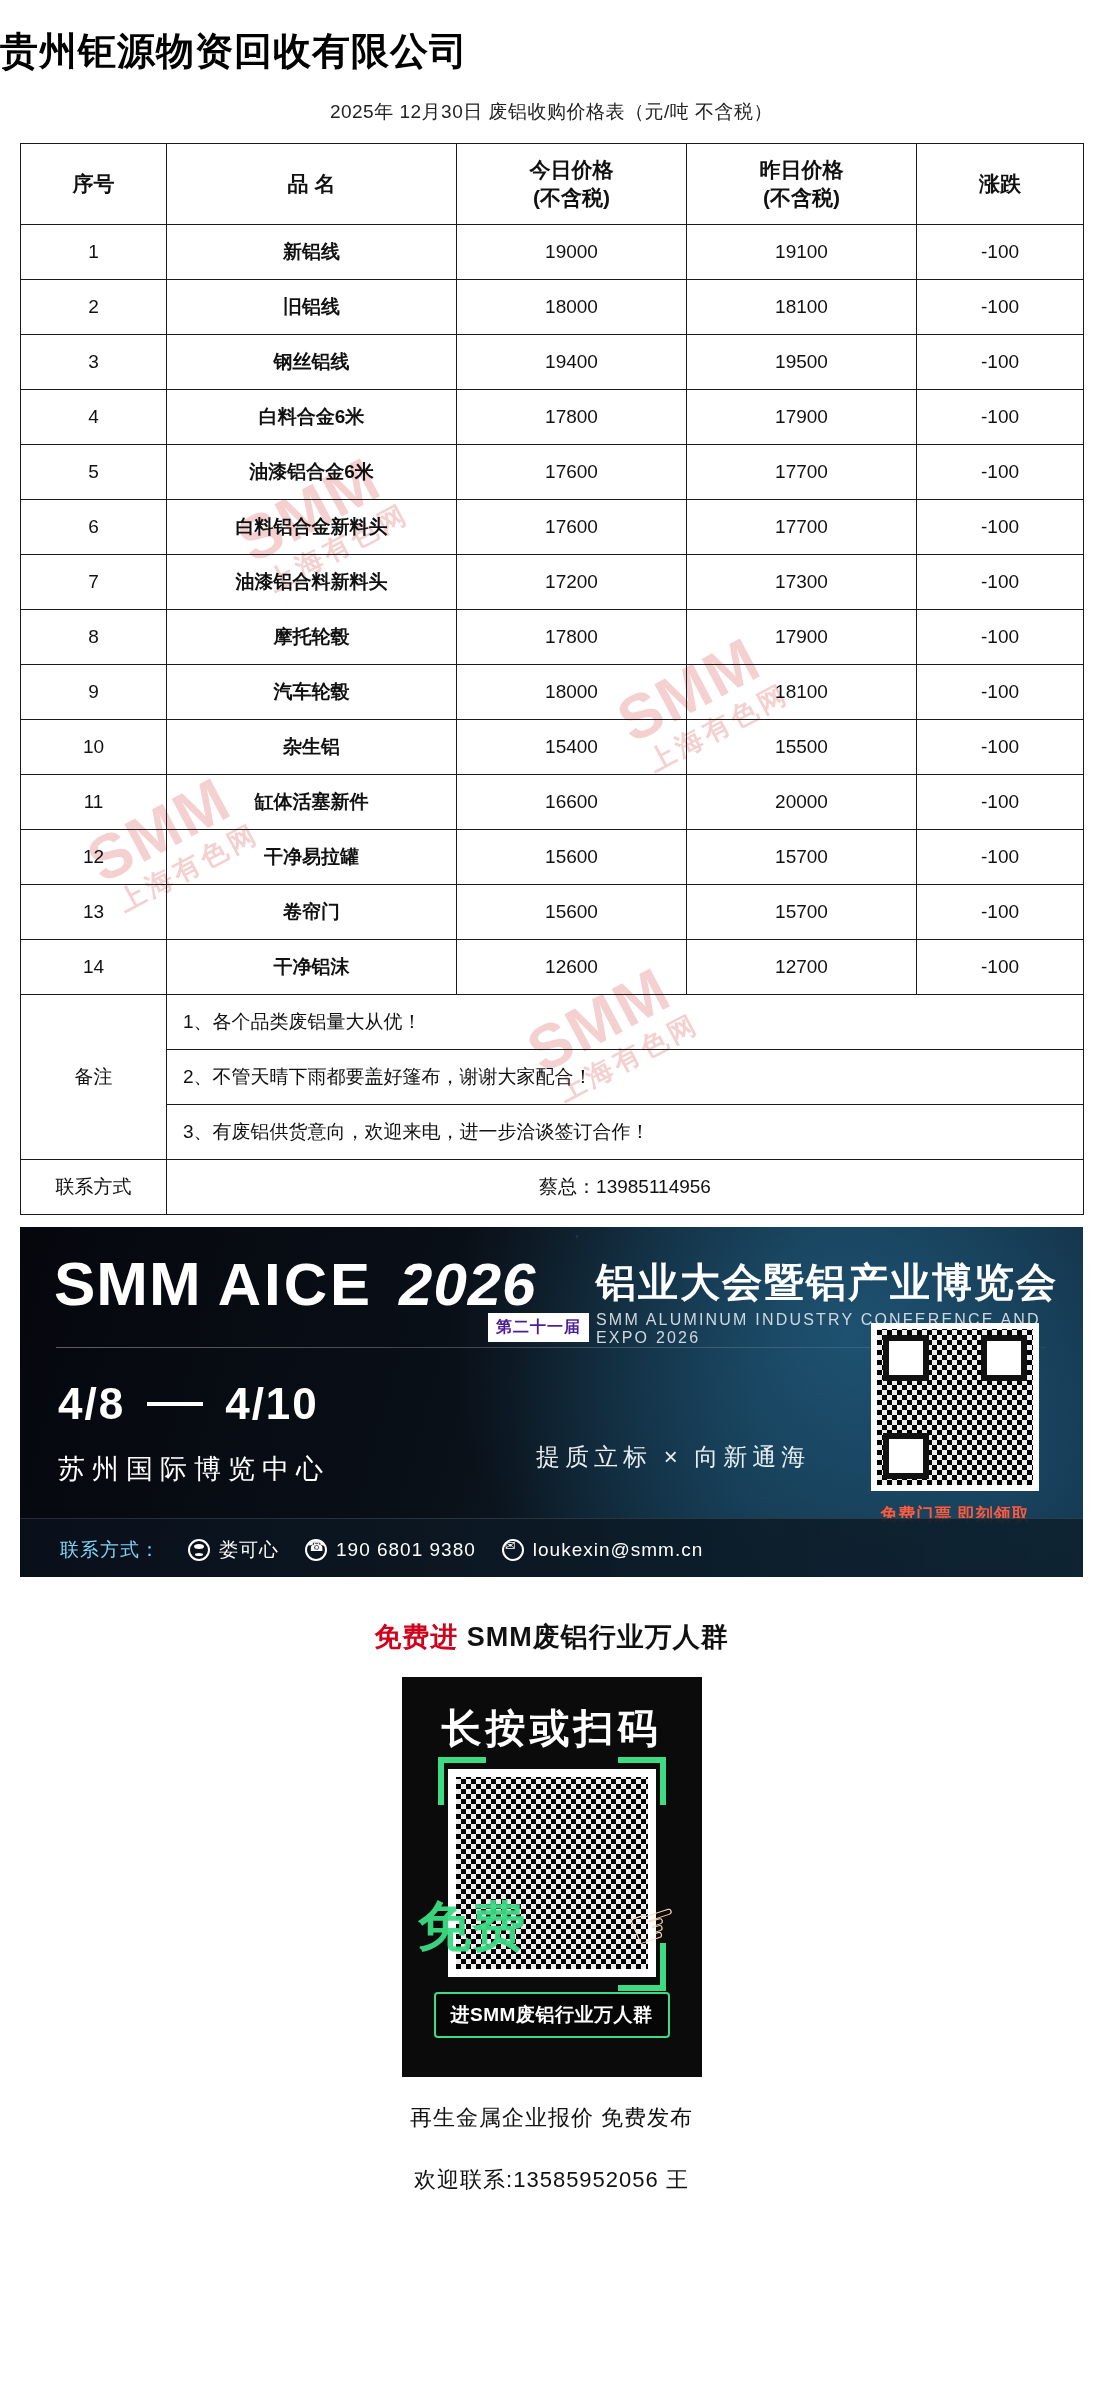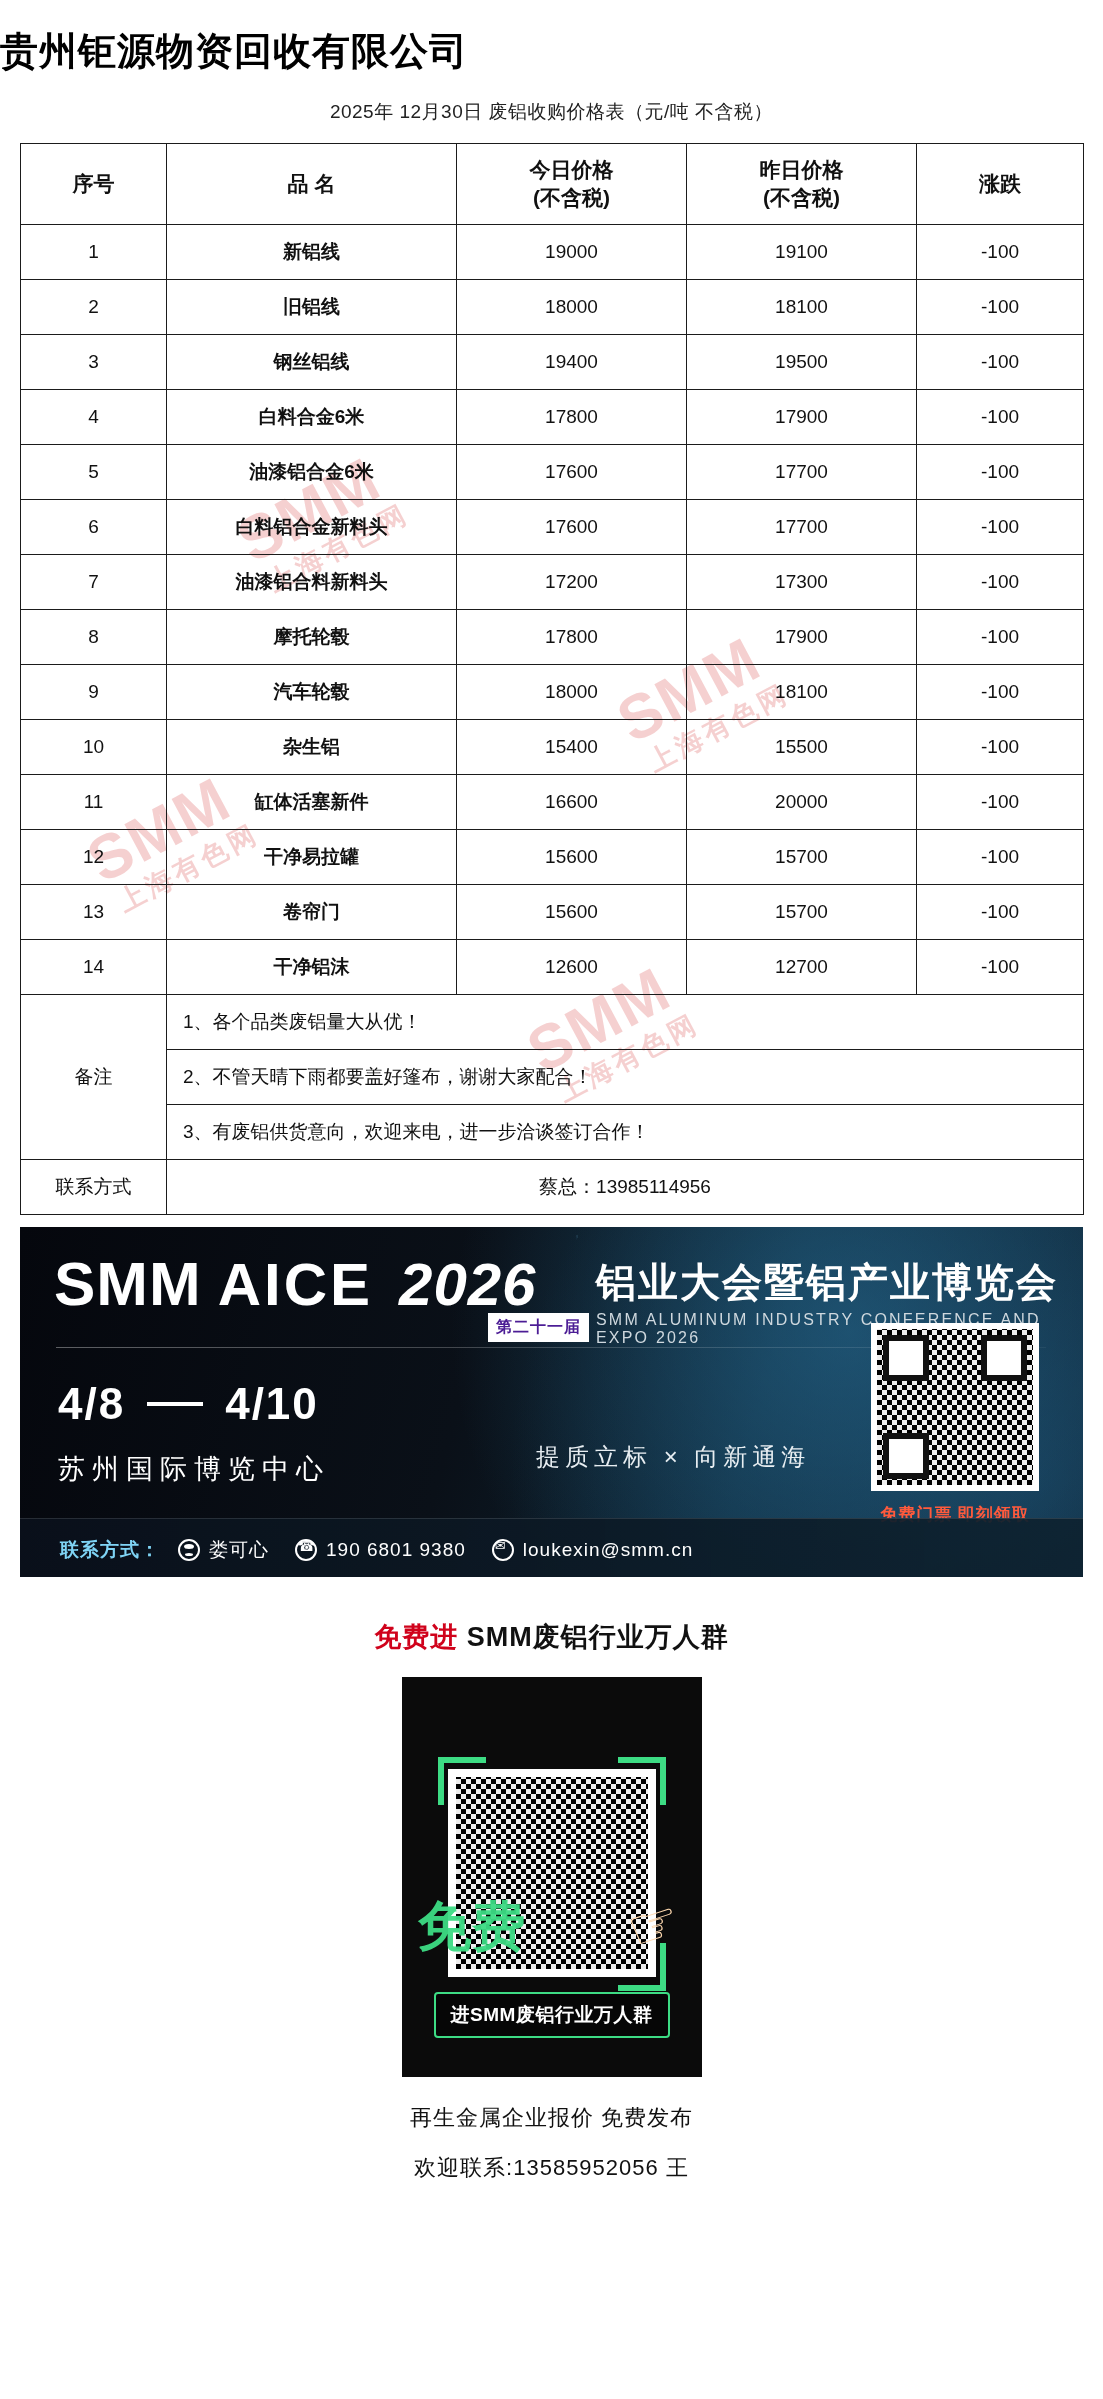--- a/index.html
+++ b/index.html
@@ -260,21 +260,21 @@
   }
   .b-contact {
     position: absolute;
     left: 40px; bottom: 14px;
     display: flex;
     align-items: center;
     color: #ffffff;
     font-size: 19px;
     letter-spacing: 1px;
   }
-  .b-contact .lbl { color: #7fd4f5; margin-right: 18px; font-weight: bold;}
+  .b-contact .lbl { color: #7fd4f5; margin-right: 28px; font-weight: normal;}
   .b-chip {
     display: flex;
     align-items: center;
     margin-right: 26px;
   }
   .b-ico {
     width: 22px; height: 22px;
     border-radius: 50%;
     border: 2px solid #ffffff;
     margin-right: 9px;
@@ -415,21 +415,21 @@
     font-weight: bold;
     letter-spacing: 0.5px;
     background: rgba(0,0,0,0.4);
   }
   .promo-foot1 {
     margin-top: 26px;
     font-size: 22px;
     letter-spacing: 1px;
   }
   .promo-foot2 {
-    margin-top: 20px;
+    margin-top: 32px;
     font-size: 22px;
     letter-spacing: 1px;
     padding-bottom: 14px;
   }
 </style>
 </head>
 <body>
 
 <div class="page">
 
@@ -650,20 +650,21 @@
       </span>
     </div>
   </div>
 
   <div class="promo">
     <div class="promo-title">
       <span class="hl">免费进</span><span> SMM废铝行业万人群</span>
     </div>
 
     <div class="promo-card">
+      <div class="pc-head">长按或扫码</div>
       <div class="pc-corner-tl"></div>
       <div class="pc-corner-tr"></div>
       <div class="pc-corner-br"></div>
       <div class="pc-qr">
         <div class="qrgrid"></div>
       </div>
       <div class="pc-free">免费</div>
       <div class="pc-hand">☞</div>
       <div class="pc-btn">进SMM废铝行业万人群</div>
     </div>

